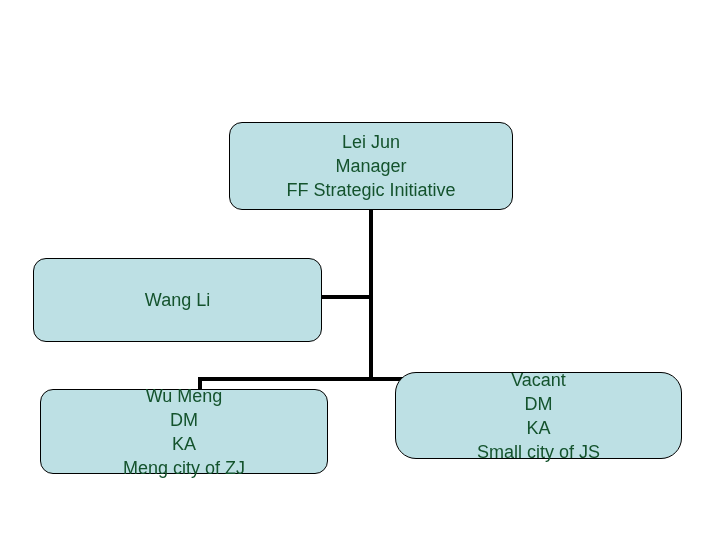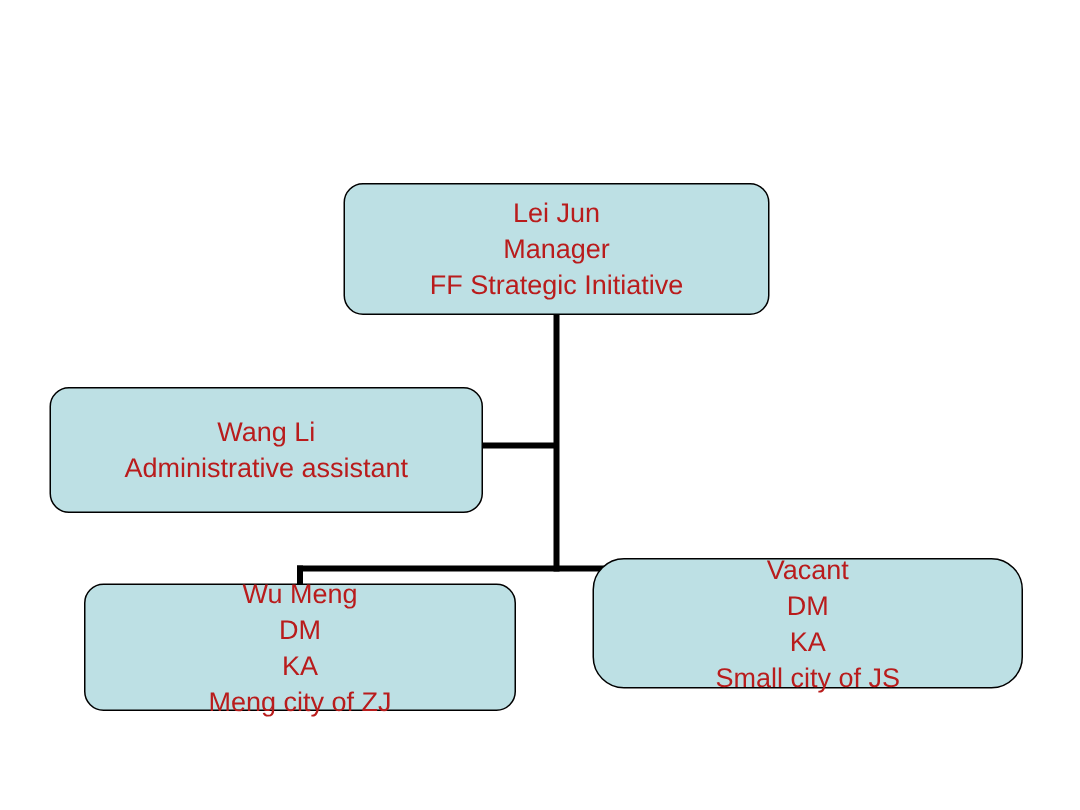--- a/index.html
+++ b/index.html
@@ -7,21 +7,21 @@
     padding: 0;
     background: #ffffff;
   }
   .slide {
     position: relative;
     width: 720px;
     height: 540px;
     background: #ffffff;
     overflow: hidden;
     font-family: "Liberation Sans", "DejaVu Sans", sans-serif;
-    color: #b91c1c;
+    color: #14532d;
     text-decoration: underline;
   }
   .org-box {
     position: absolute;
     background: #bde0e4;
     border: 1.5px solid #000000;
     border-radius: 13px;
     display: flex;
     flex-direction: column;
     align-items: center;
@@ -32,21 +32,21 @@
     overflow: visible;
     box-sizing: border-box;
   }
   .org-box .line {
     white-space: nowrap;
     height: 24px;
     flex: 0 0 24px;
   }
   .box-manager   { left: 229px; top: 122px; width: 284px; height: 88px; }
   .box-assistant { left: 33px;  top: 258px; width: 289px; height: 84px; align-items: center; }
-  .box-report-left  { left: 56px;  top: 389px; width: 288px; height: 85px; }
+  .box-report-left  { left: 40px;  top: 389px; width: 288px; height: 85px; }
   .box-report-right { left: 395px; top: 372px; width: 287px; height: 87px; border-radius: 21px; }
   .connector {
     position: absolute;
     background: #000000;
   }
   .conn-main-vertical   { left: 369px; top: 209px; width: 4px; height: 172px; }
   .conn-assistant-h     { left: 321px; top: 295px; width: 50px; height: 4px; }
   .conn-bottom-h        { left: 198px; top: 377px; width: 341px; height: 4px; }
   .conn-stub-left       { left: 198px; top: 377px; width: 4px; height: 14px; }
   .conn-stub-right      { left: 535px; top: 377px; width: 4px; height: 13px; }
@@ -63,21 +63,20 @@
   <div class="connector conn-stub-right"></div>
 
   <div class="org-box box-manager">
     <div class="line">Lei Jun</div>
     <div class="line">Manager</div>
     <div class="line">FF Strategic Initiative</div>
   </div>
 
   <div class="org-box box-assistant">
     <div class="line">Wang Li</div>
-    <div class="line">Administrative assistant</div>
   </div>
 
   <div class="org-box box-report-left">
     <div class="line">Wu Meng</div>
     <div class="line">DM</div>
     <div class="line">KA</div>
     <div class="line">Meng city of ZJ</div>
   </div>
 
   <div class="org-box box-report-right">

